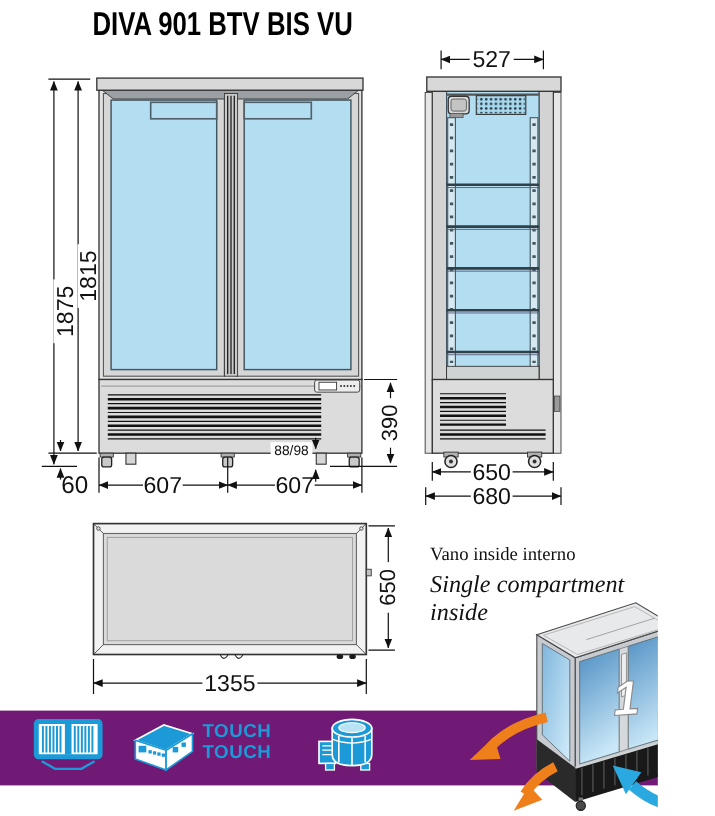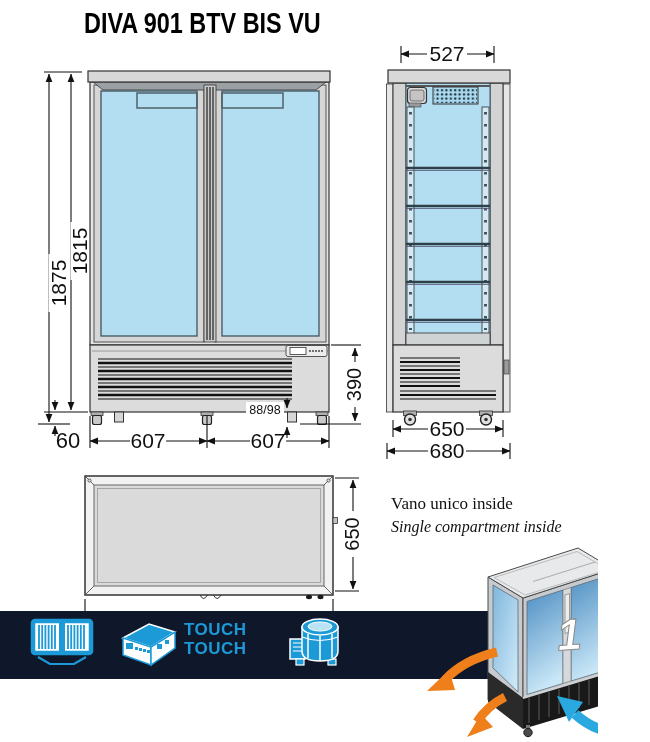--- a/index.html
+++ b/index.html
@@ -10,22 +10,22 @@
   svg.drawing{position:absolute;left:0;top:0;}
   .ln{stroke:#111;stroke-width:1.1;fill:none;}
   .thin{stroke:#444;stroke-width:0.8;fill:none;}
   .dimtxt{font-family:"Liberation Sans",sans-serif;font-size:21px;fill:#111;text-anchor:middle;}
   .dimtxt20{font-family:"Liberation Sans",sans-serif;font-size:20px;fill:#111;text-anchor:middle;}
   .dimtxt22{font-family:"Liberation Sans",sans-serif;font-size:22px;fill:#111;text-anchor:middle;}
   .dimsm{font-family:"Liberation Sans",sans-serif;font-size:12.5px;fill:#111;text-anchor:middle;}
   .lbg{fill:#fff;}
   .notes{position:absolute;left:391px;top:494px;font-family:"Liberation Serif","DejaVu Serif",serif;color:#111;}
   .note-it{font-size:17px;}
-  .note-en{font-size:16px;font-style:italic;margin-top:4px;}
-  .feature-bar{position:absolute;left:0;top:611px;width:622px;height:68px;background:#0f172a;z-index:1;}
+  .note-en{font-size:22px;font-style:italic;margin-top:4px;}
+  .feature-bar{position:absolute;left:0;top:646px;width:622px;height:68px;background:#701a75;z-index:1;}
   .icon{position:absolute;}
   .touch-text{position:absolute;left:184px;top:9px;font-weight:bold;font-size:17px;line-height:19px;
               letter-spacing:0.5px;color:#1b9ad7;}
   .unit3d{position:absolute;left:415px;top:540px;z-index:2;}
 </style>
 </head>
 <body>
 
 <div class="sheet">
 
@@ -188,21 +188,21 @@
       <rect class="lbg" x="343" y="511" width="18" height="46"></rect>
       <text class="dimtxt20" x="359" y="534" transform="rotate(-90 359 534)">650</text>
       <path class="ln" d="M85 599 V631 M333 599 V631"></path>
       <path class="ln" d="M85 621 H333" marker-start="url(#arr)" marker-end="url(#arr)"></path>
       <rect class="lbg" x="184" y="611" width="50" height="20"></rect>
       <text class="dimtxt" x="209" y="628">1355</text>
     </g>
   </svg>
 
   <div class="notes">
-    <div class="note-it">Vano unico inside</div>
+    <div class="note-it">Vano inside interno</div>
     <div class="note-en">Single compartment inside</div>
   </div>
 
   <div class="feature-bar">
 
     <svg class="icon" style="left:30px;top:7px;" width="64" height="52" viewBox="0 0 64 52">
       <rect x="3" y="3" width="58" height="32" rx="2" fill="#fff" stroke="#1b9ad7" stroke-width="4.5"></rect>
       <path d="M9 7V31M12.2 7V31M15.4 7V31M18.6 7V31M21.8 7V31M25 7V31" stroke="#1b9ad7" stroke-width="1.8"></path>
       <path d="M38 7V31M41.2 7V31M44.4 7V31M47.6 7V31M50.8 7V31M54 7V31" stroke="#1b9ad7" stroke-width="1.8"></path>
       <rect x="29" y="5" width="6" height="28" fill="#1b9ad7"></rect>

